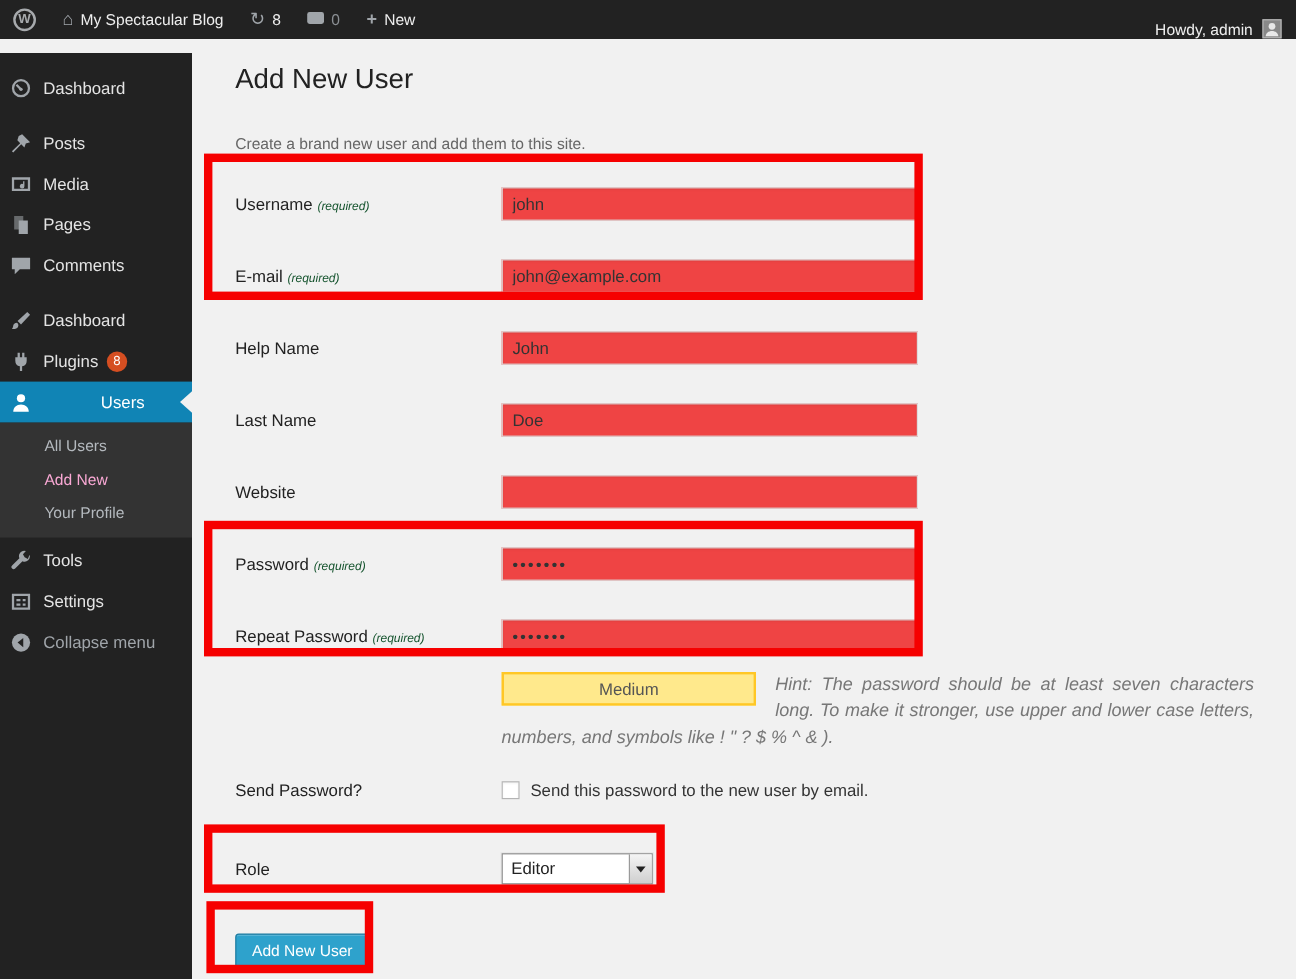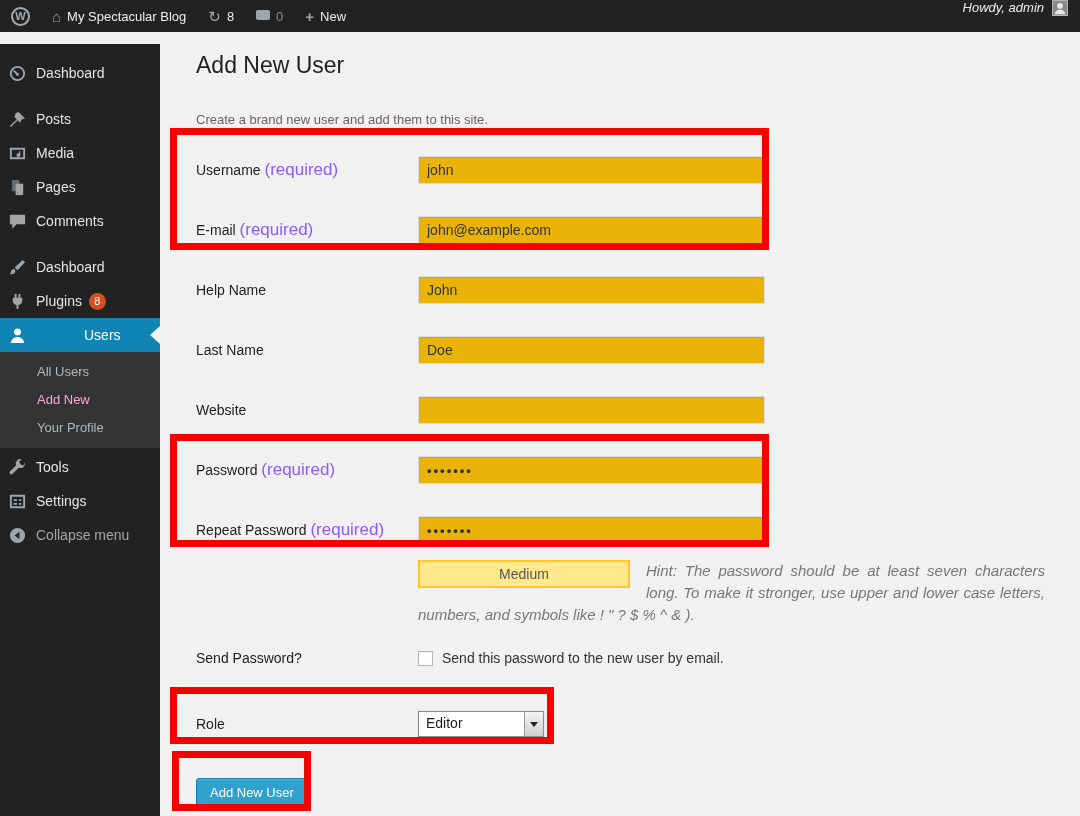--- a/index.html
+++ b/index.html
@@ -17,22 +17,22 @@
     border-radius:50%; display:flex; align-items:center; justify-content:center;
     color:#a7aaad; font-size:11px; font-weight:bold; }
   .glyph { color:#a0a5aa; font-size:15px; line-height:1; }
   .count-light { color:#eee; }
   .count-zero { color:#8b8f94; }
   .bubble { position:relative; width:14px; height:10px; background:#a0a5aa;
     border-radius:2px; margin-top:-2px; }
   .bubble::after { content:""; position:absolute; left:2px; bottom:-4px;
     border:4px solid transparent; border-top-color:#a0a5aa; border-left-width:2px;
     border-right-width:2px; }
-  .ab-right { margin-left:auto; display:flex; align-items:flex-start; gap:8px;
-    padding:0 12px; height:100%; cursor:pointer;font-style:italic; }
+  .ab-right { margin-left:auto; display:flex; align-items:flex-end; gap:8px;
+    padding:0 12px; height:100%; cursor:pointer; }
   .avatar { width:16px; height:16px; background:#888; border:1px solid #b5b5b5;
     display:block; }
 
   
   .sidebar { position:fixed; top:44px; left:0; width:160px; height:784px;
     background:#222; color:#ddd; }
   .mi { display:flex; align-items:center; height:34px; padding-left:8px;
     font-size:14px; cursor:pointer; color:#e4e4e4; }
   .mi svg { width:19px; height:19px; fill:#a0a5aa; flex:none; margin-right:9px; }
   .mi.small-gap { margin-top:12px; }
@@ -59,22 +59,22 @@
     box-shadow:0 1px 1px rgba(0,0,0,.04); }
   .help-caret { font-size:9px; color:#9db0bd; }
   h1.page-title { padding-top:18px; font-size:23px; font-weight:400; color:#222;
     line-height:30px; height:48px; }
   p.page-desc { margin-top:32px; font-size:13px; color:#666; height:17px; }
 
   
   .form-table { margin-top:11px; }
   .form-row { display:flex; align-items:center; height:60px; }
   .form-row .th { width:222px; flex:none; font-size:14px; color:#222; }
-  .req { font-size:17px; color:#8b5cf6; }
-  input.text { width:347px; height:28px; border:1px solid #ddd; background:#eab308;
+  .req { font-style:italic; font-size:10px; color:#14532d; }
+  input.text { width:347px; height:28px; border:1px solid #ddd; background:#ef4444;
     padding:0 8px; font-size:14px; color:#333;
     font-family:"Liberation Sans", sans-serif;
     box-shadow:inset 0 1px 2px rgba(0,0,0,.07); outline:none; }
   input.password { letter-spacing:2px; font-size:13px; font-weight:bold; }
 
   .pw-extra { margin-left:222px; width:627px; min-height:76px; }
   .strength { float:left; width:212px; height:28px; background:#ffe98c;
     border:2px solid #ffc726; color:#555; font-size:14px; text-align:center;
     line-height:24px; margin-right:16px; }
   .hint { font-style:italic; font-size:15px; line-height:22px; color:#777;

